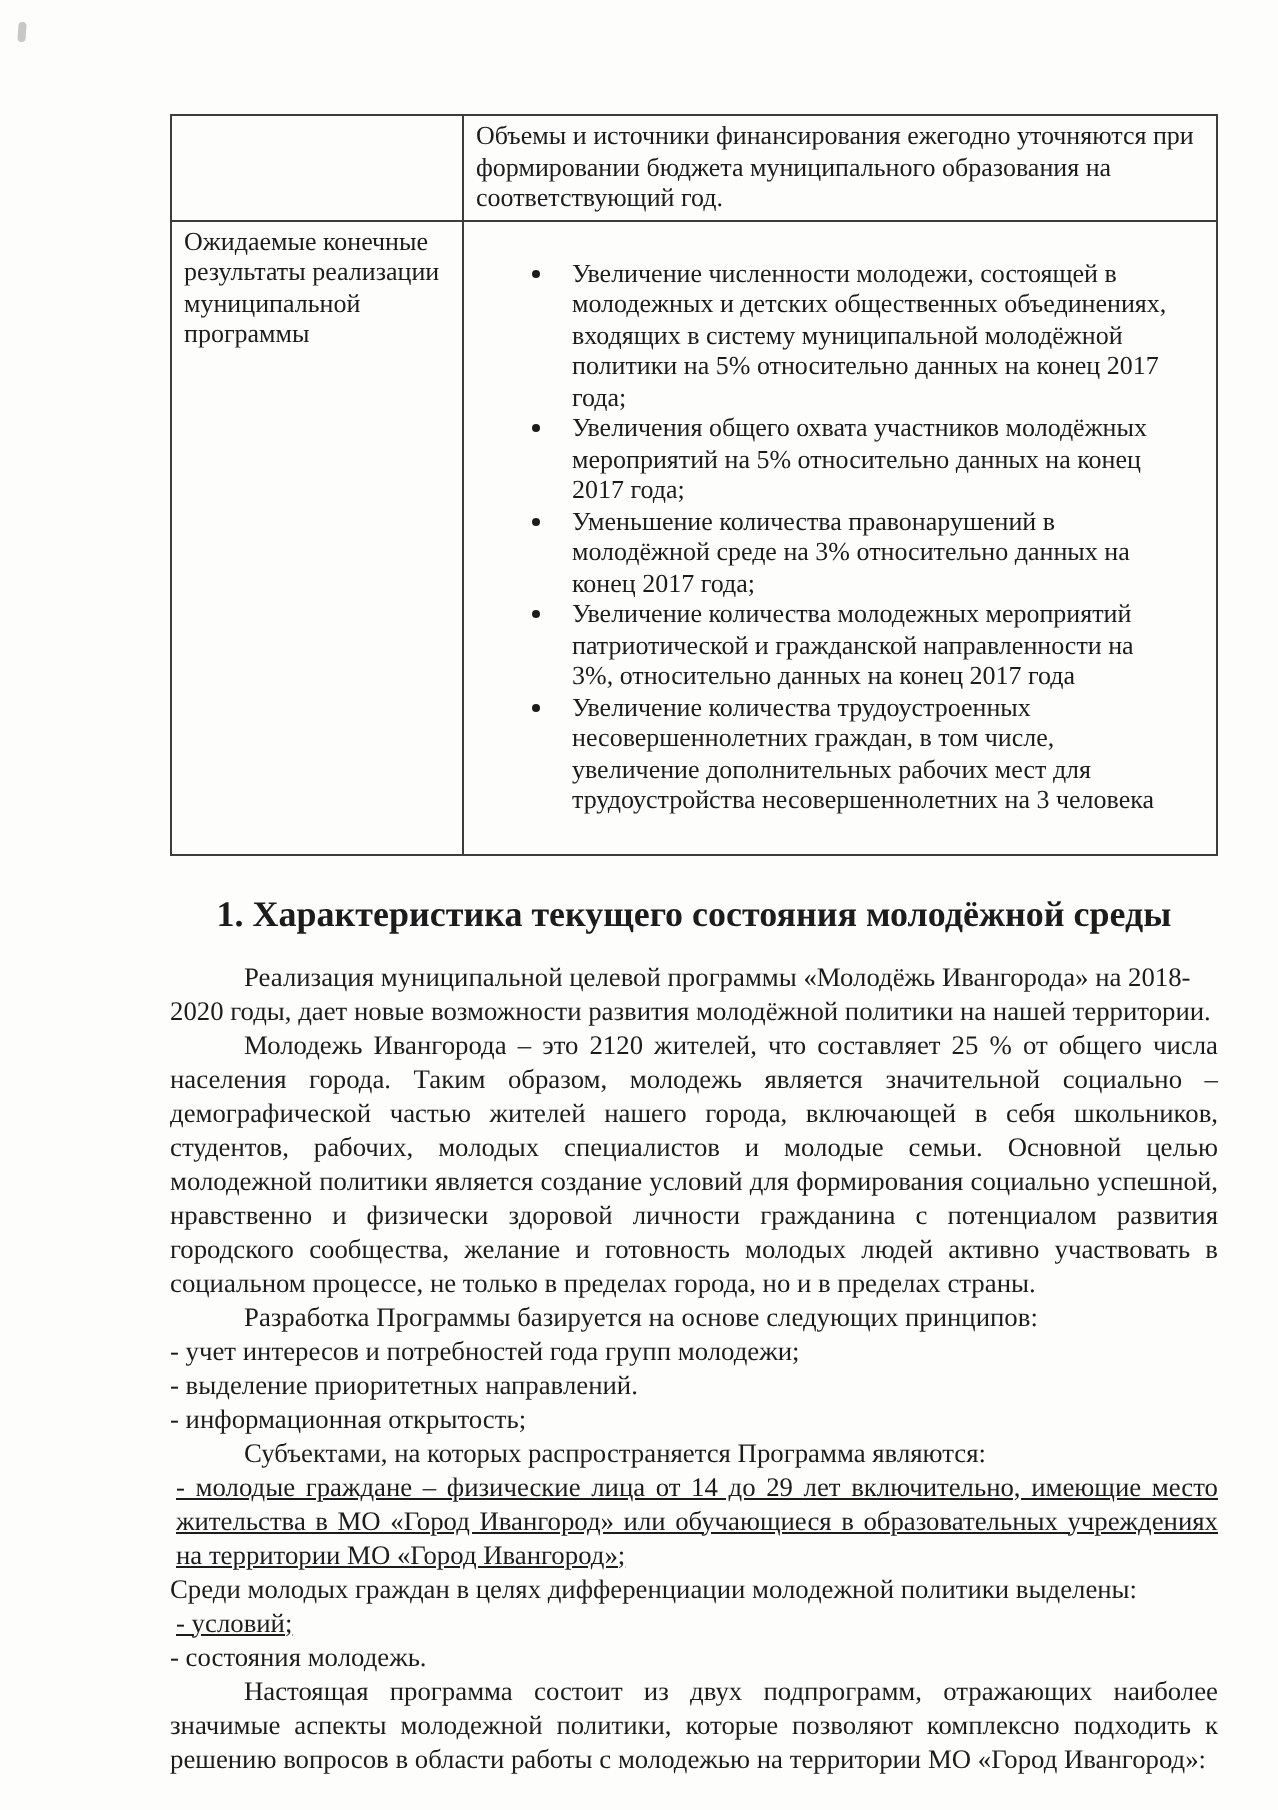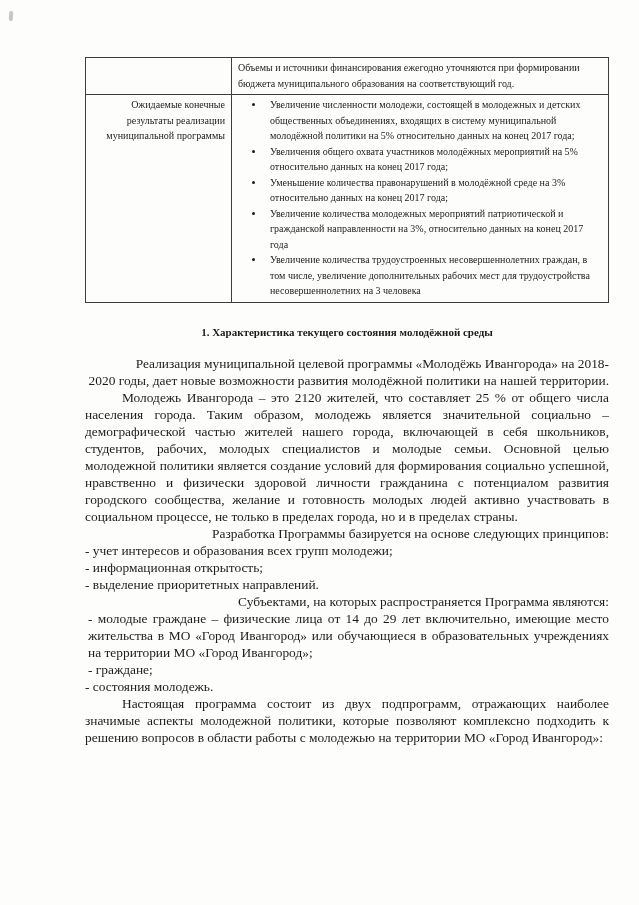--- a/index.html
+++ b/index.html
@@ -14,48 +14,48 @@
   }
   .scan-artifact{
     position:absolute;left:9px;top:11px;width:4px;height:10px;
     background:#b9b9b9;border-radius:2px;transform:rotate(4deg);opacity:.8;
   }
   .content{
     position:absolute;left:85px;top:57px;width:524px;
   }
   table.passport{
     border-collapse:collapse;width:524px;
-    font-size:10px;line-height:15.5px;padding-left:28px;
+    font-size:13px;line-height:15.5px;padding-left:28px;
   }
   table.passport td{
     border:1px solid #3d3d3d;
     vertical-align:top;
     padding:2px 6px 3px 6px;
   }
-  td.col-label{width:133px;text-align:right;}
+  td.col-label{width:133px;}
   td.col-content{}
   .cell-text{margin:0;}
   ul.results{
-    margin:0;padding:0 0 0 27px;
+    margin:16px;padding:0 0 0 27px;
     list-style-type:disc;
   }
   ul.results li{
     padding-left:5px;
     margin:0;
   }
   h1.section-heading{
     margin:21px 0 14px 0;
-    font-size:11px;line-height:17px;
+    font-size:18px;line-height:17px;
     text-align:center;font-weight:bold;
   }
   .body-text{font-size:13.4px;line-height:17px;}
   .body-text p{margin:0;}
-  p.ind{text-indent:37px;text-align:right;}
+  p.ind{text-indent:37px;}
   p.just{text-align:justify;}
-  p.padsm{padding-left:3px;}
+  p.padsm{padding-left:3px;text-decoration:underline;}
 </style>
 </head>
 <body>
 
 <div class="page">
   <div class="scan-artifact"></div>
 
   <div class="content">
 
     <table class="passport">
@@ -82,24 +82,25 @@
       </tr>
     </tbody>
       </table>
 
     <h1 class="section-heading">1. Характеристика текущего состояния молодёжной среды</h1>
 
     <div class="body-text">
       <p class="ind">Реализация муниципальной целевой программы «Молодёжь Ивангорода» на 2018-2020 годы, дает новые возможности развития молодёжной политики на нашей территории.</p>
       <p class="ind just">Молодежь Ивангорода – это 2120 жителей, что составляет 25 % от общего числа населения города. Таким образом, молодежь является значительной социально – демографической частью жителей нашего города, включающей в себя школьников, студентов, рабочих, молодых специалистов и молодые семьи. Основной целью молодежной политики является создание условий для формирования социально успешной, нравственно и физически здоровой личности гражданина с потенциалом развития городского сообщества, желание и готовность молодых людей активно участвовать в социальном процессе, не только в пределах города, но и в пределах страны.</p>
       <p class="ind">Разработка Программы базируется на основе следующих принципов:</p>
-      <p>- учет интересов и образования всех групп молодежи;</p>
+      <p>- учет интересов и потребностей года групп молодежи;</p>
+      <p>- выделение приоритетных направлений.</p>
       <p>- информационная открытость;</p>
-      <p>- выделение приоритетных направлений.</p>
       <p class="ind">Субъектами, на которых распространяется Программа являются:</p>
       <p class="just padsm">- молодые граждане – физические лица от 14 до 29 лет включительно, имеющие место жительства в МО «Город Ивангород» или обучающиеся в образовательных учреждениях на территории МО «Город Ивангород»;</p>
-      <p class="padsm">- граждане;</p>
+      <p>Среди молодых граждан в целях дифференциации молодежной политики выделены:</p>
+      <p class="padsm">- условий;</p>
       <p>- состояния молодежь.</p>
       <p class="ind just"><span>Настоящая программа состоит из двух подпрограмм, отражающих наиболее значимые аспекты молодежной политики, которые позволяют комплексно подходить к решению вопросов в области работы с молодежью на территории МО «Город Ивангород»: </span></p>
     </div>
 
   </div>
 </div>
 
 </body></html>

